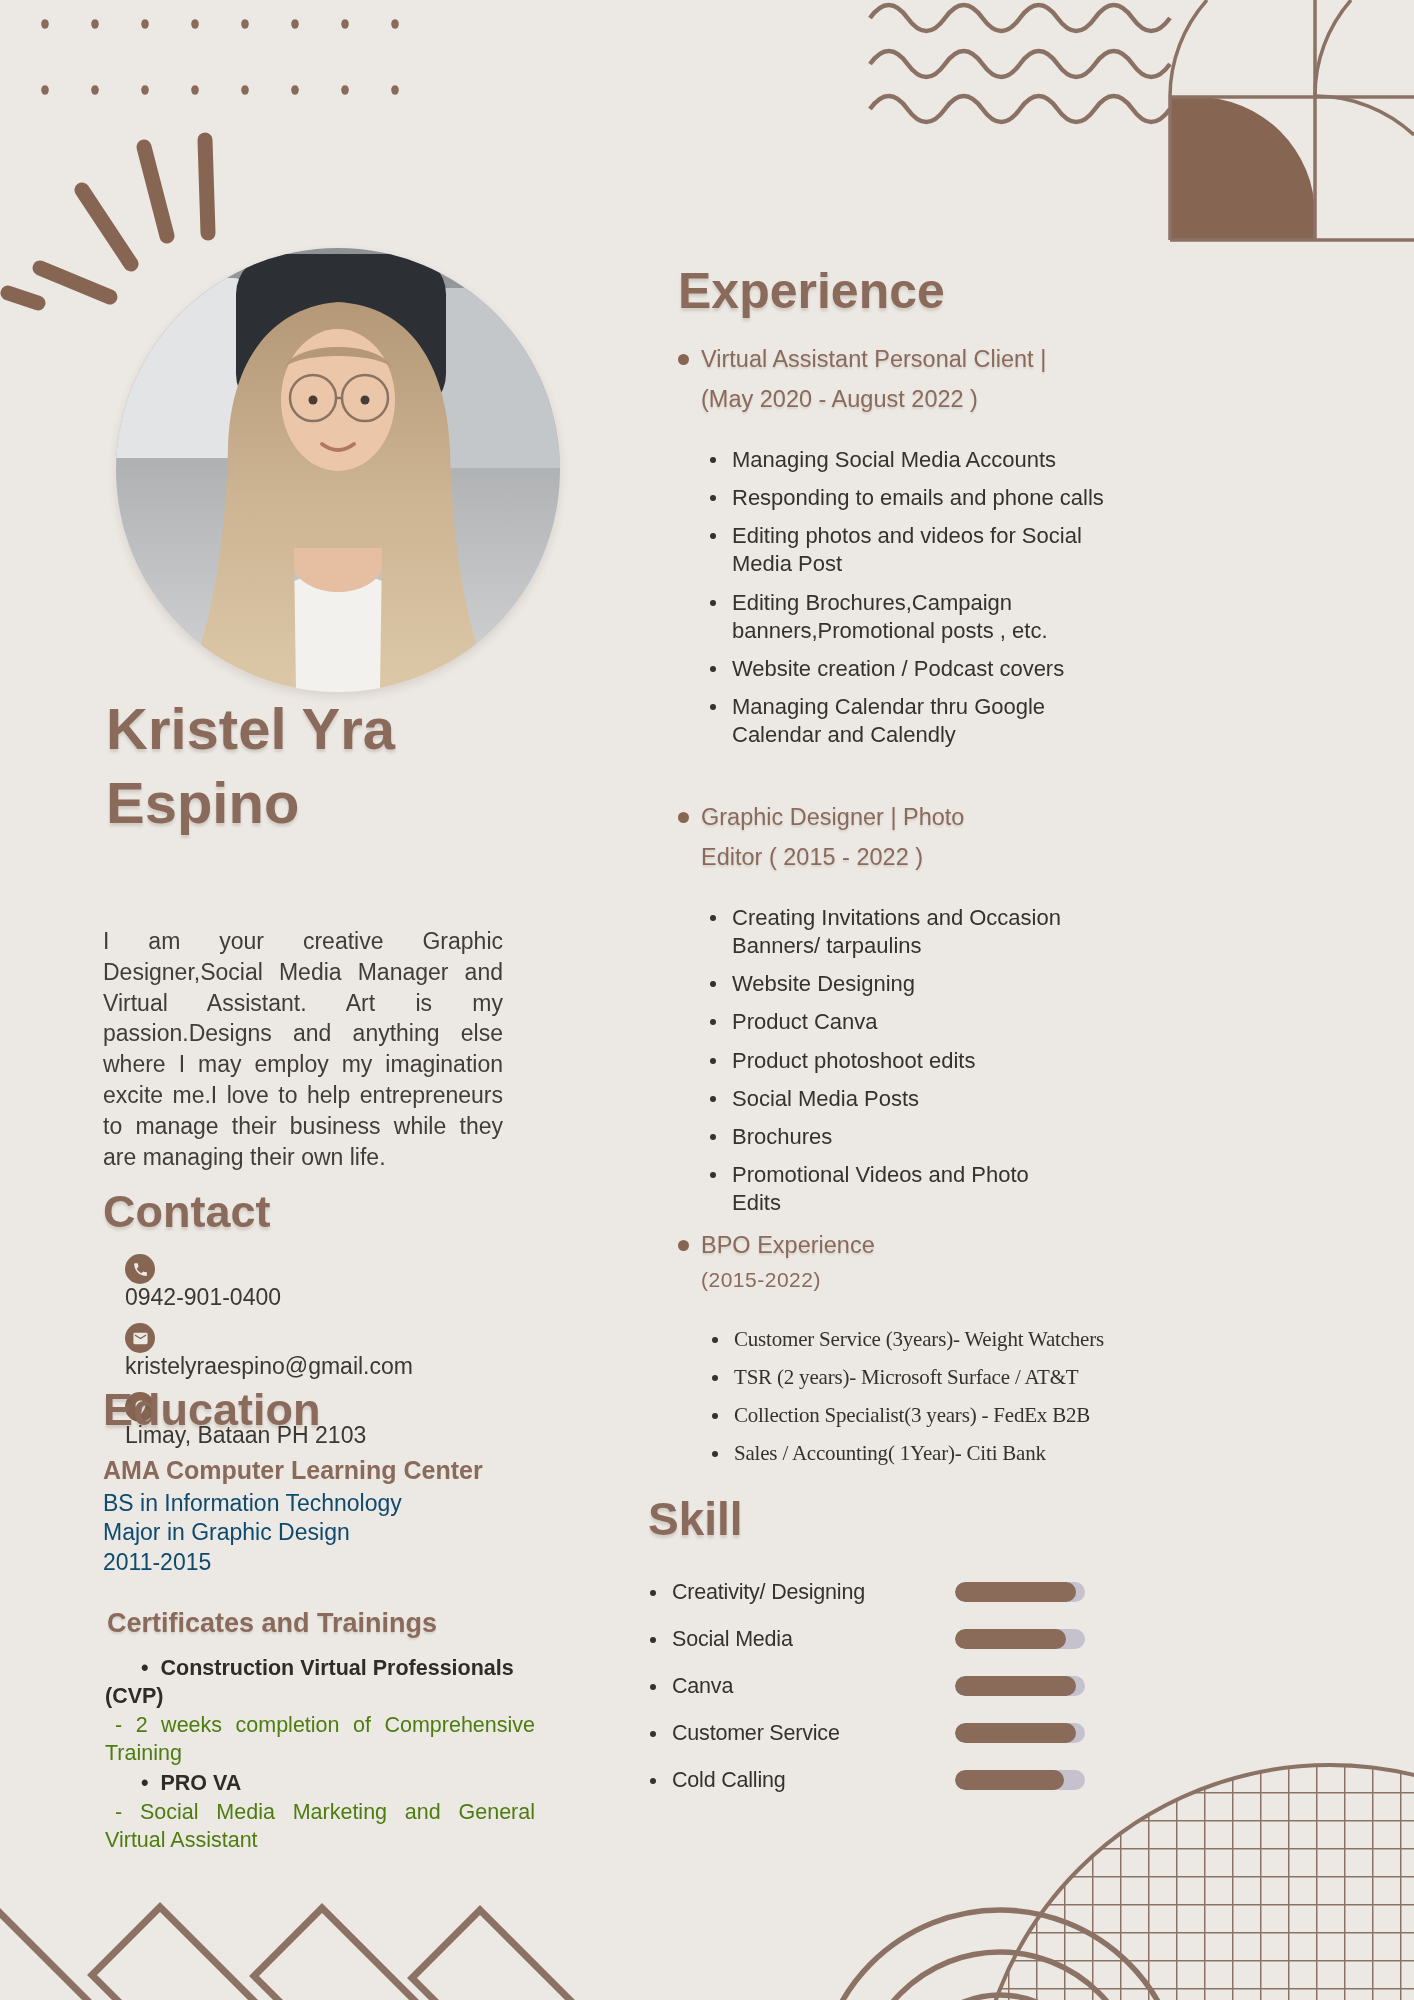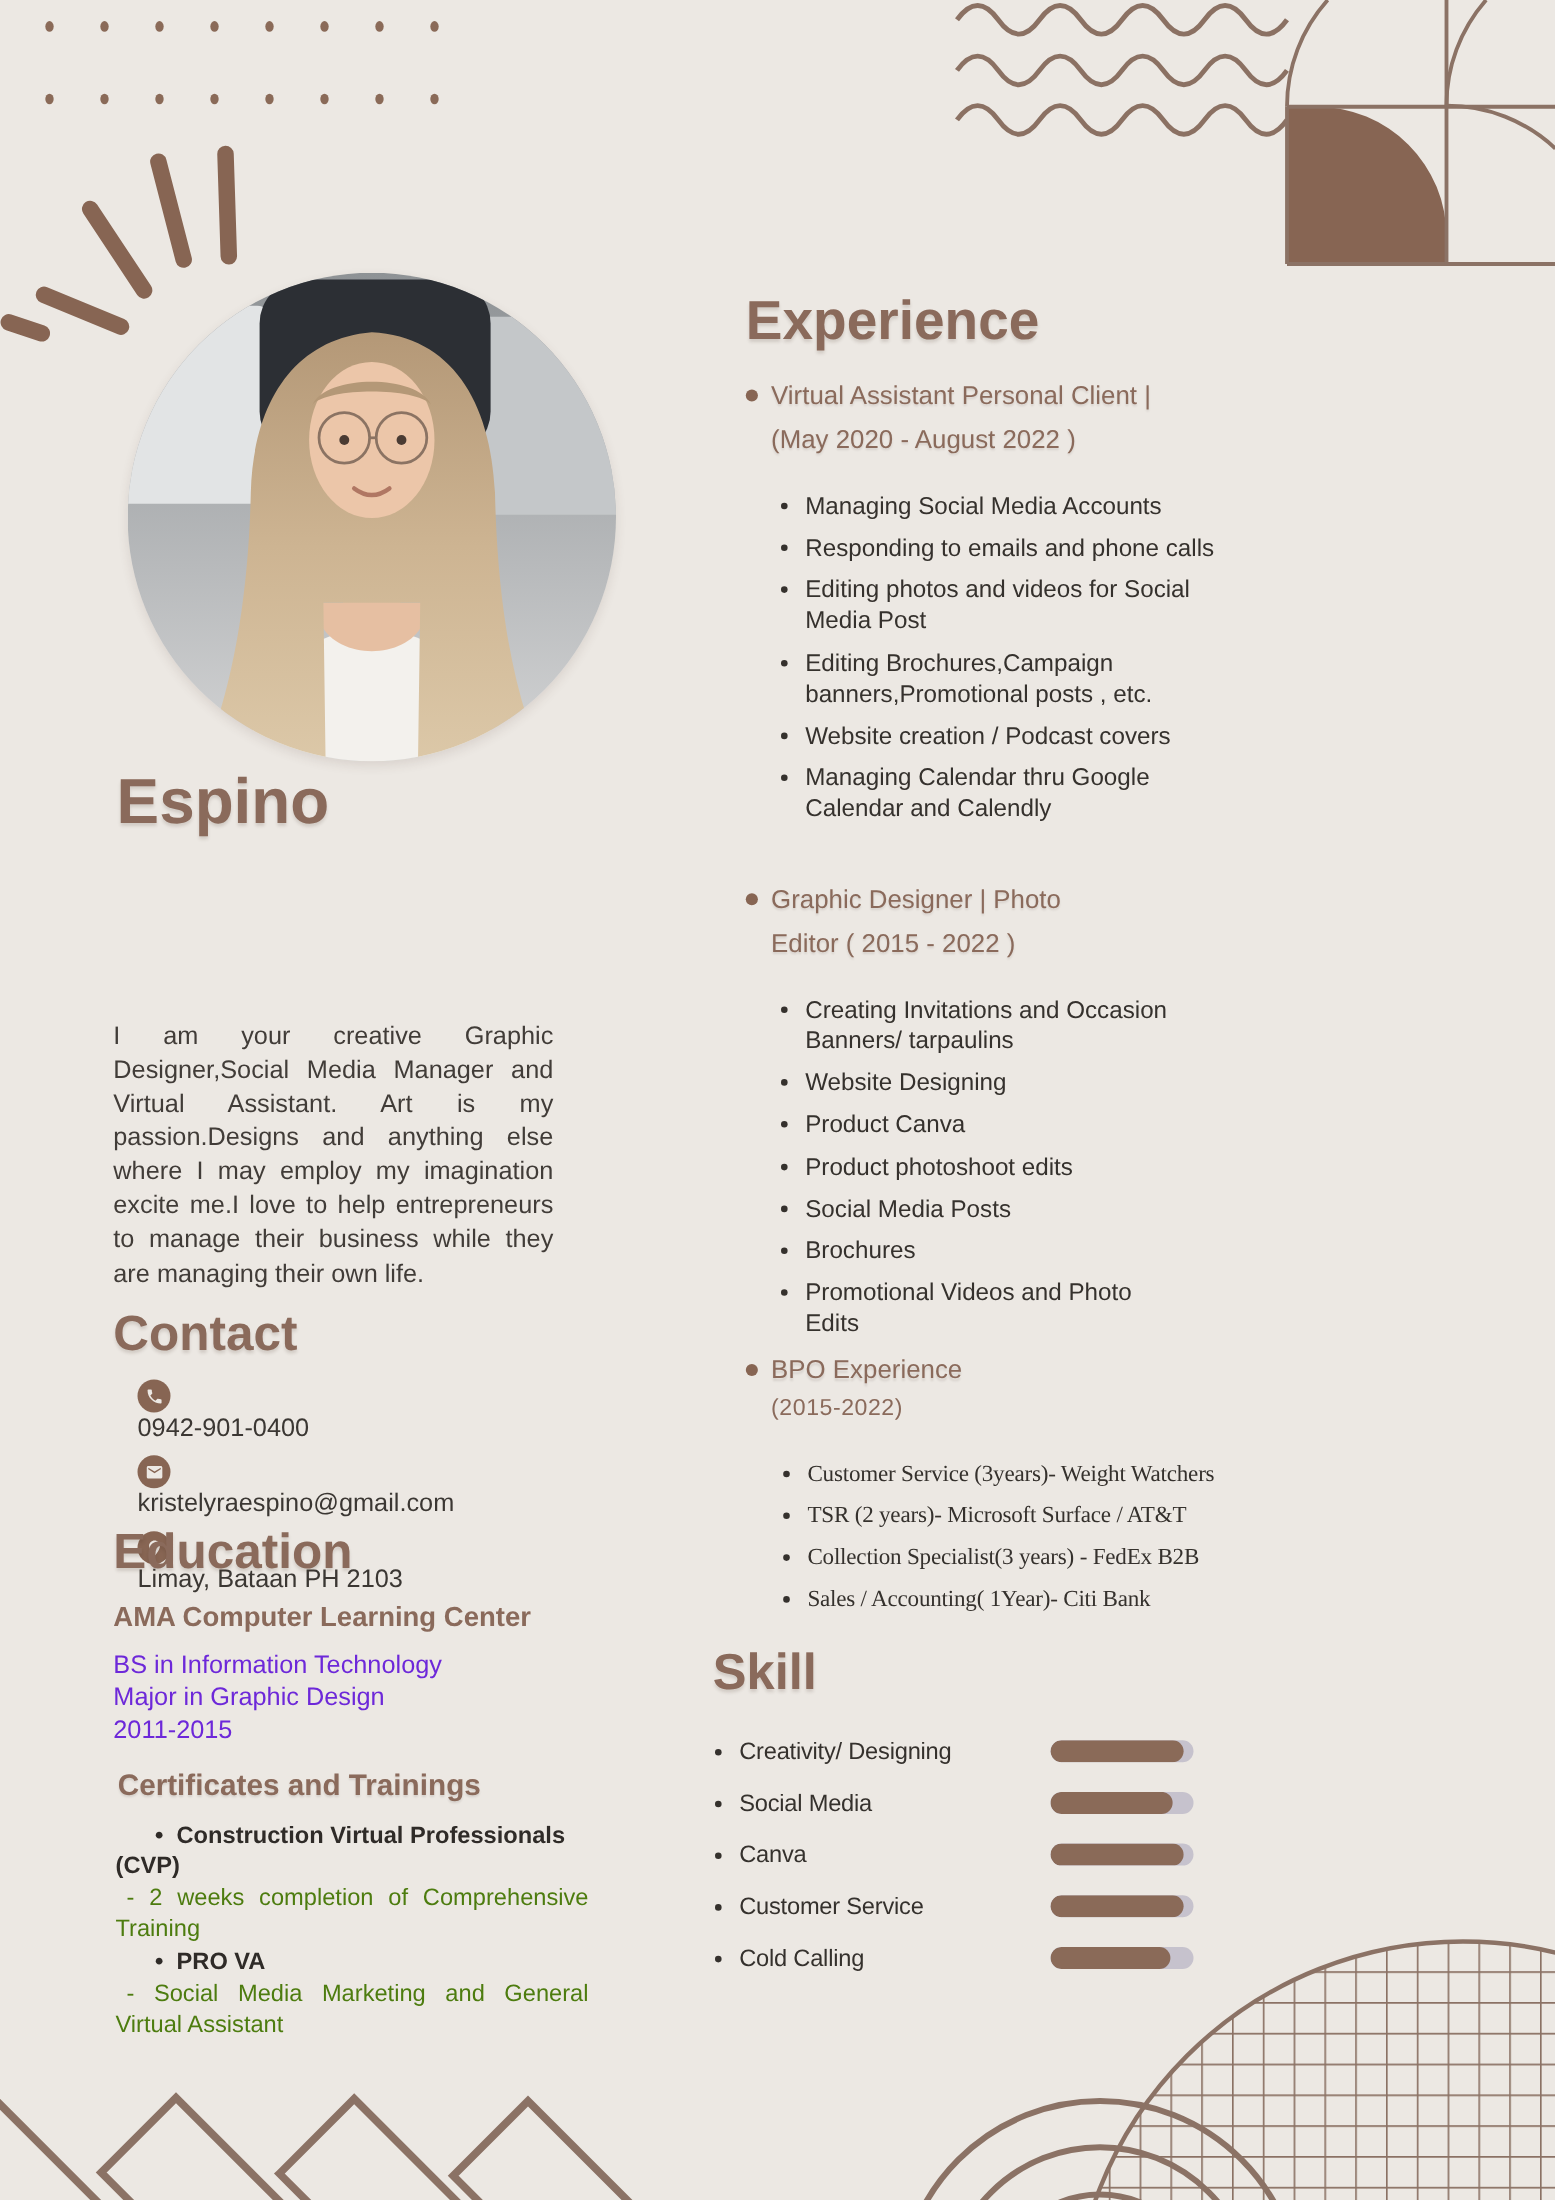--- a/index.html
+++ b/index.html
@@ -26,21 +26,21 @@
     text-shadow:0 3px 3px rgba(60,40,30,.15);}
   .contact-block{left:103px;top:1186px;width:440px;}
   .contact-rows{margin-top:16px;}
   .contact-row{display:flex;align-items:flex-start;margin-bottom:12px;flex-direction:column;}
   .cicon{width:30px;height:30px;border-radius:50%;background:#876553;
     display:flex;align-items:center;justify-content:center;flex:0 0 30px;}
   .cicon svg{width:17px;height:17px;fill:#ece8e3;}
   .contact-row span{margin-left:22px;font-size:23px;color:#3b3733;}
   .edu-block{left:103px;top:1384px;width:460px;}
   .school{font-size:25px;font-weight:bold;color:#8a6a5b;margin-top:20px;}
-  .edu-lines{margin-top:14px;font-size:23px;line-height:1.28;color:#6d28d9;}
+  .edu-lines{margin-top:4px;font-size:23px;line-height:1.28;color:#0c4a6e;}
   .cert-block{left:105px;top:1608px;width:430px;}
   .cert-block h3{font-size:27px;font-weight:bold;color:#8a6a5b;margin:0 0 16px 2px;
     text-shadow:0 2px 2px rgba(60,40,30,.12);}
   .cert-title{margin:2px 0 0 0;font-size:21.5px;font-weight:bold;text-indent:36px;line-height:1.3;color:#2f2b28;}
   .cert-title::before{content:"•\00a0\00a0";}
   .cert-detail{margin:1px 0 2px 0;font-size:21.5px;line-height:1.3;text-align:justify;text-indent:10px;color:#4d7c0f;}
 
   
   .exp-heading{left:678px;top:262px;font-size:50px;font-weight:bold;color:#8a6a5b;margin:0;
     text-shadow:0 3px 3px rgba(60,40,30,.15);}
@@ -174,20 +174,21 @@
       <circle cx="249" cy="150" r="23"></circle>
       <path d="M220,150 h6"></path>
     </g>
     <circle cx="197" cy="152" r="4.5" fill="#4a3b33"></circle>
     <circle cx="249" cy="152" r="4.5" fill="#4a3b33"></circle>
     <path d="M206,196 q16,12 32,0" stroke="#b07763" stroke-width="4" fill="none" stroke-linecap="round"></path>
   </svg>
 </div>
 
 <div class="content name-block">
+  <div>Kristel Yra</div>
   <div>Espino</div>
 </div>
 
 <p class="content bio">I am your creative Graphic Designer,Social Media Manager and Virtual Assistant. Art is my passion.Designs and anything else where I may employ my imagination excite me.I love to help entrepreneurs to manage their business while they are managing their own life.</p>
 
 <div class="content contact-block">
   <h2 class="sec">Contact</h2>
   <div class="contact-rows">
     <div class="contact-row">
       <span class="cicon">

